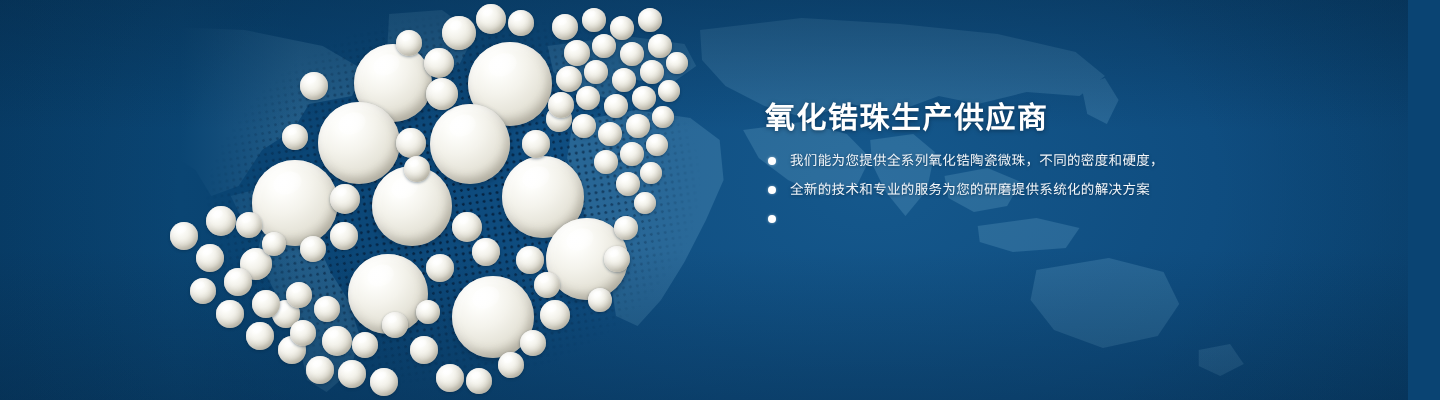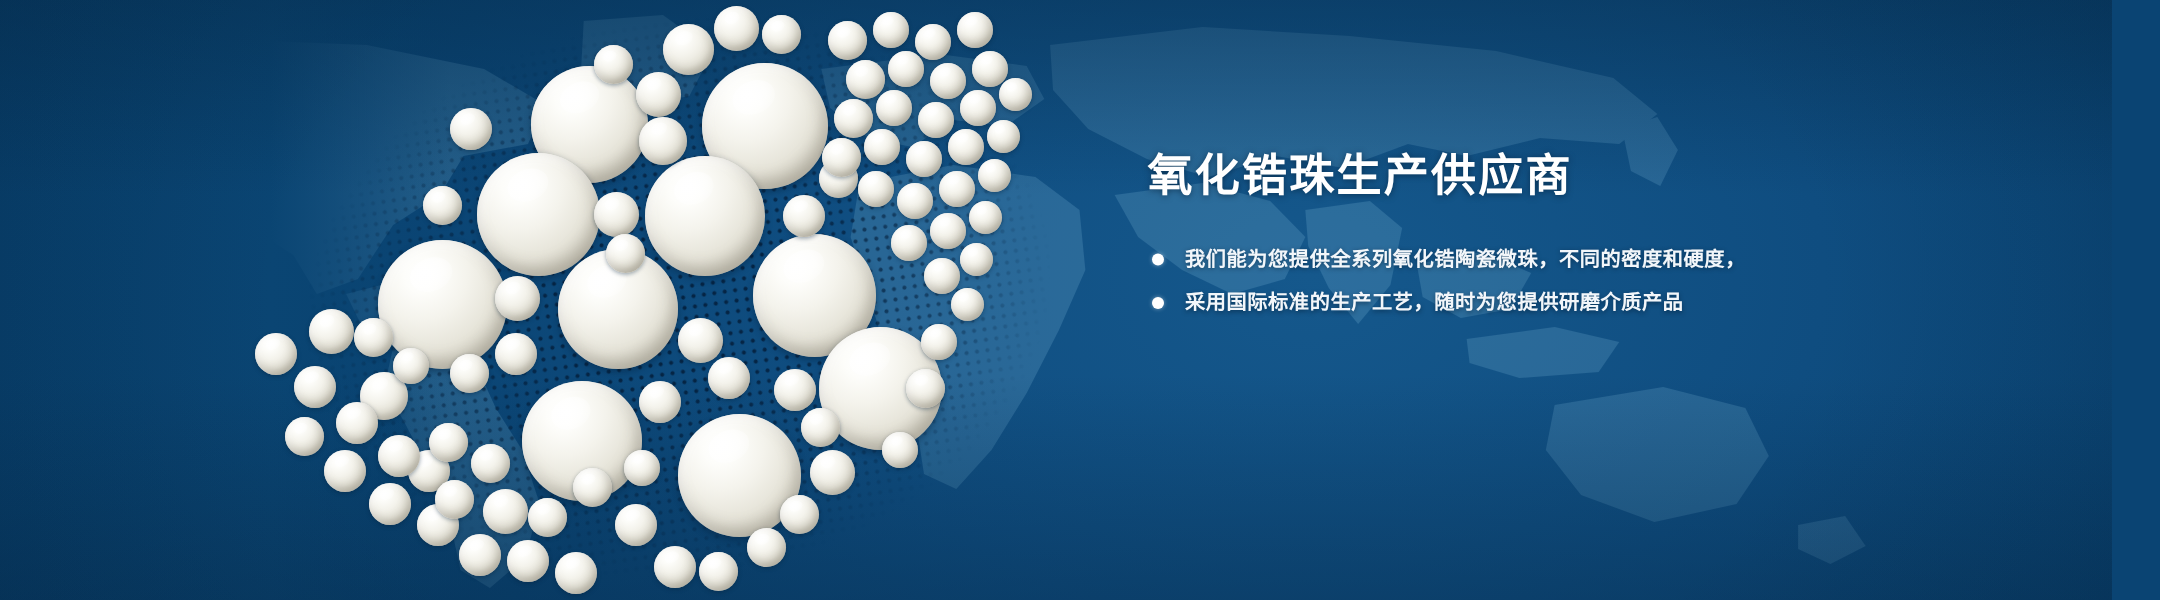--- a/index.html
+++ b/index.html
@@ -96,23 +96,22 @@
   .headline{
     font-size:30px;
     font-weight:700;
     color:#ffffff;
     letter-spacing:1.5px;
     line-height:1.2;
     text-shadow:0 1px 4px rgba(2,24,44,0.55);
     white-space:nowrap;
   }
   .bullets{
-    margin-top:26px;
+    margin-top:14px;
     list-style:none;
-    font-weight:bold;
   }
   .bullet{
     position:relative;
     padding-left:25px;
     margin-bottom:7px;
     font-size:13.5px;
     line-height:22px;
     color:#f2f6fa;
     letter-spacing:0.35px;
     text-shadow:0 1px 3px rgba(2,24,44,0.5);
@@ -273,22 +272,25 @@
 
     <h1 class="headline">氧化锆珠生产供应商</h1>
 
     <ul class="bullets">
 
       <li class="bullet">
         <span class="dot"></span>
         <span>我们能为您提供全系列氧化锆陶瓷微珠，不同的密度和硬度，</span>
       </li>
 
-
       <li class="bullet">
         <span class="dot"></span>
-        <span>采用国际标准的生产工艺，随时为您提供研磨介质产品</span>
+        <span>全新的技术和专业的服务为您的研磨提供系统化的解决方案</span>
+      </li>
+
+      <li class="bullet">
+        <span class="dot"></span>
       </li>
 
     </ul>
   </div>
 
 </div>
 
 </body></html>

